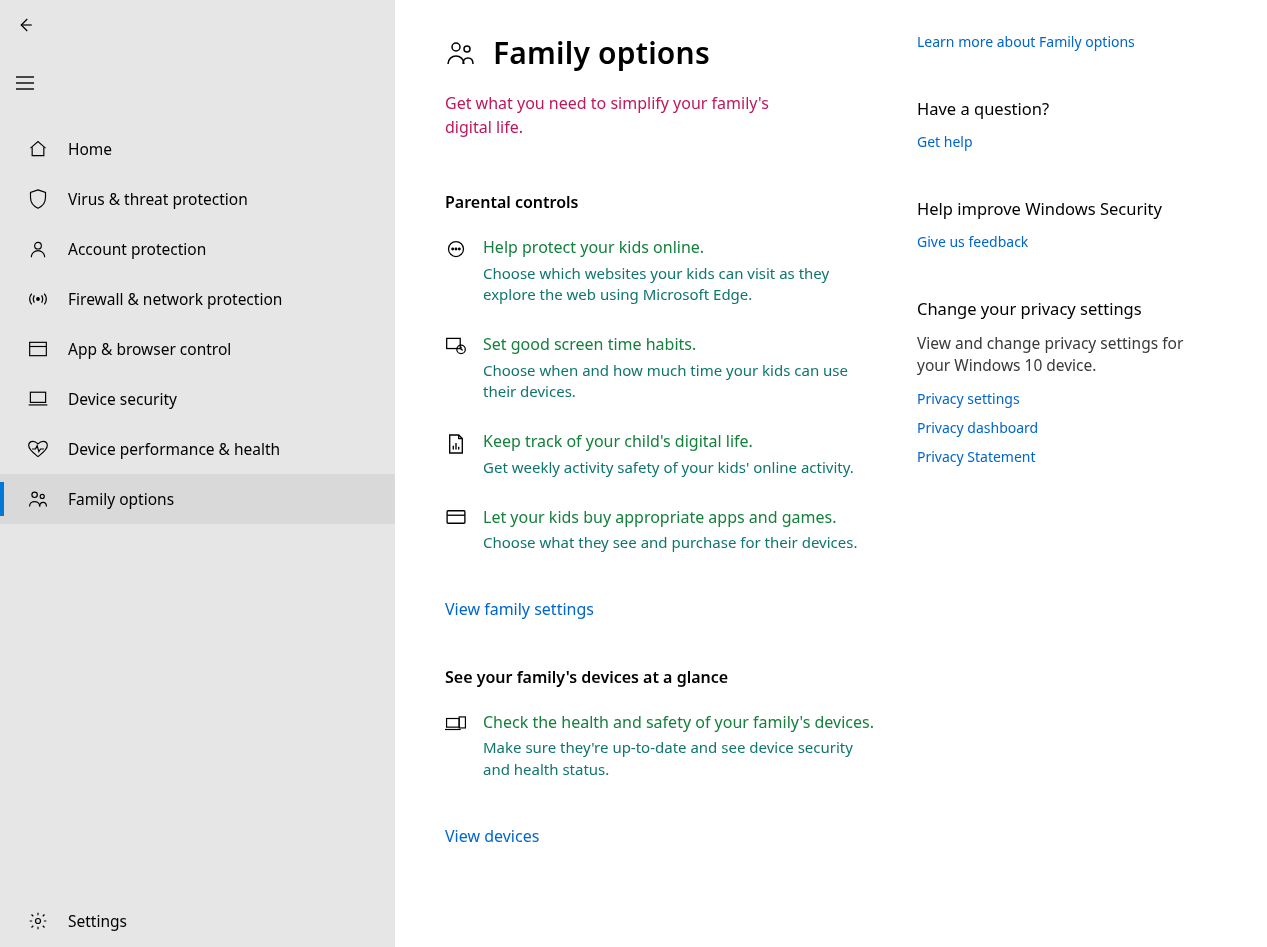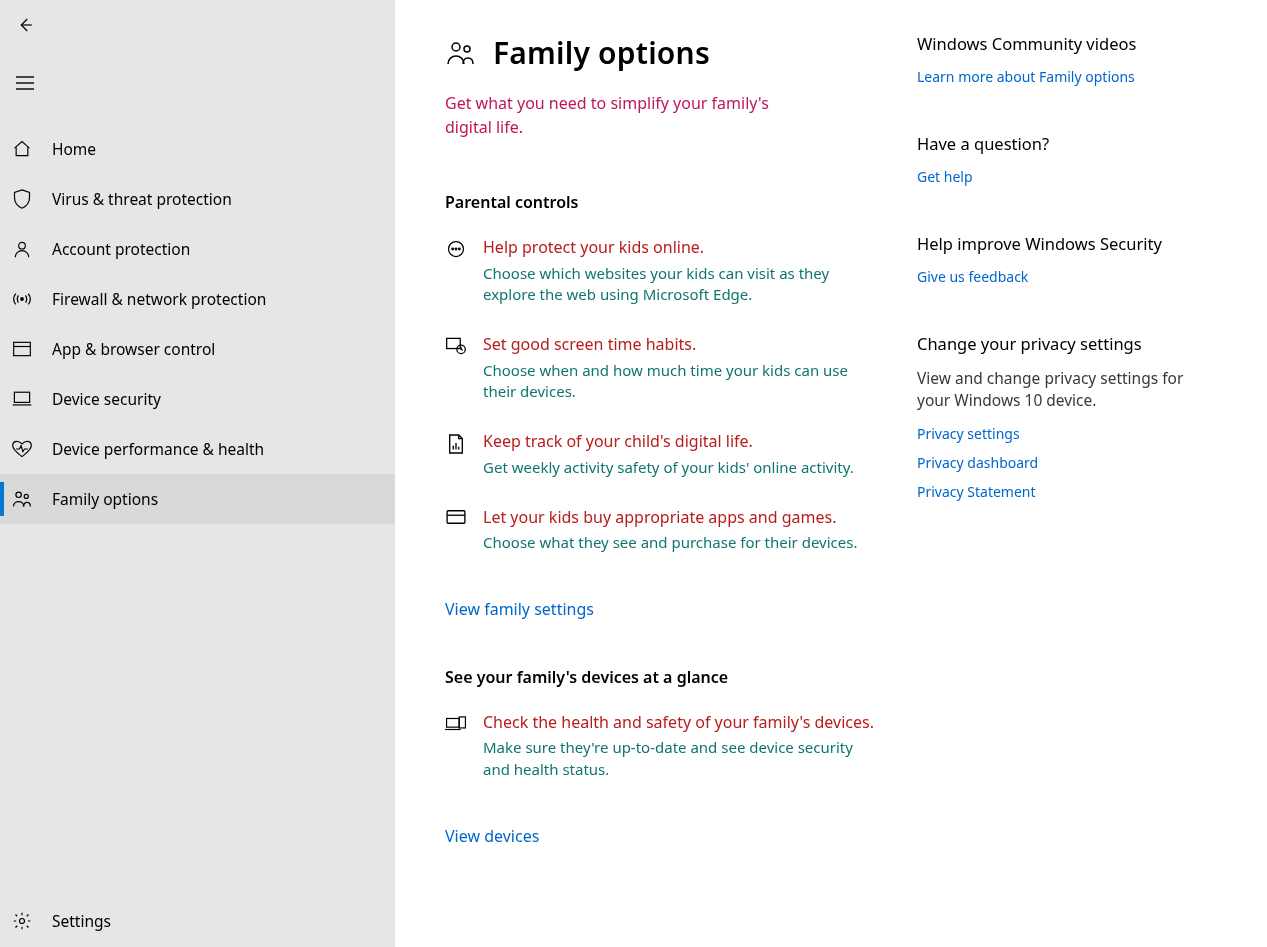--- a/index.html
+++ b/index.html
@@ -36,21 +36,21 @@
   }
 
   .nav {
     margin-top: 16px;
     flex: 1;
   }
   .nav-item {
     height: 50px;
     display: flex;
     align-items: center;
-    padding-left: 10px;
+    padding-left: 26px;
     cursor: pointer;
     position: relative;
   }
   .nav-item.selected {
     background: #d9d9d9;
   }
   .nav-item.selected::before {
     content: "";
     position: absolute;
     left: 0;
@@ -119,21 +119,21 @@
   .feature-icon {
     width: 22px;
     height: 22px;
     flex-shrink:0;
     margin-top: 2px;
     display:flex; align-items:flex-start; justify-content:center;
   }
   .feature-body { flex:1; }
   .feature-title {
     font-size: 16px;
-    color: #b91c1c;
+    color: #15803d;
     line-height: 1.35;
     margin-bottom: 4px;
   }
   .feature-desc {
     font-size: 15px;
     color: #0f766e;
     line-height: 1.45;
   }
   a.link {
     color: #0066cc;
@@ -390,21 +390,20 @@
         <p class="feature-desc">Make sure they're up-to-date and see device security and health status.</p>
       </div>
     </div>
 
     <a class="link">View devices</a>
   </div>
 
   <div class="aside">
 
     <div class="aside-group">
-      <h3 class="aside-heading">Windows Community videos</h3>
       <a class="link">Learn more about Family options</a>
     </div>
 
     <div class="aside-group">
       <h3 class="aside-heading">Have a question?</h3>
       <a class="link">Get help</a>
     </div>
 
     <div class="aside-group">
       <h3 class="aside-heading">Help improve Windows Security</h3>

